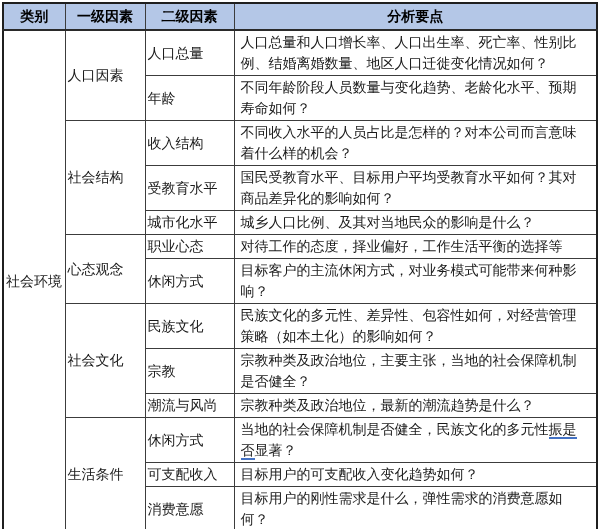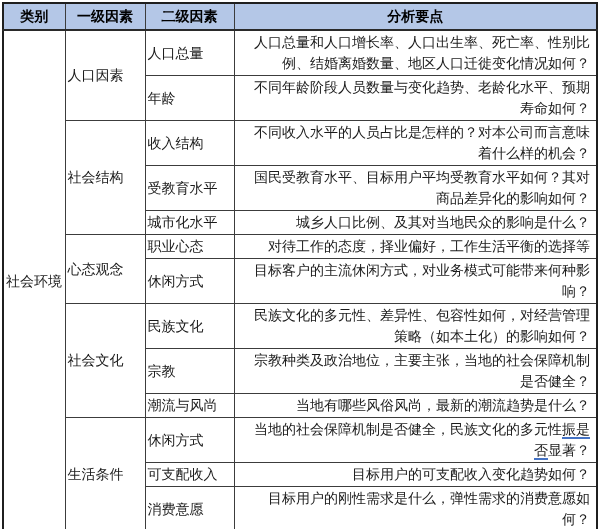--- a/index.html
+++ b/index.html
@@ -37,21 +37,21 @@
     color: #000000;
     text-align: center;
     padding: 2px 2px;
     border-bottom: 2px solid #2a2a2a;
   }
   td.c-center {
     text-align: left;
     padding: 1px 2px;
   }
   td.c-points {
-    text-align: right;
+    text-align: left;
     padding: 1px 6px;
   }
   .u-blue {
     border-bottom: 2px solid #4472c4;
     padding-bottom: 0px;
   }
 </style>
 </head>
 <body>
 
@@ -112,21 +112,21 @@
         <td class="c-center" rowspan="3">社会文化</td>
         <td class="c-center">民族文化</td>
         <td class="c-points">民族文化的多元性、差异性、包容性如何，对经营管理策略（如本土化）的影响如何？</td>
       </tr>
       <tr>
         <td class="c-center">宗教</td>
         <td class="c-points">宗教种类及政治地位，主要主张，当地的社会保障机制是否健全？</td>
       </tr>
       <tr>
         <td class="c-center">潮流与风尚</td>
-        <td class="c-points">当地有哪些风俗风尚，最新的潮流趋势是什么？</td>
+        <td class="c-points">宗教种类及政治地位，最新的潮流趋势是什么？</td>
       </tr>
 
       <tr>
         <td class="c-center" rowspan="3">生活条件</td>
         <td class="c-center">休闲方式</td>
         <td class="c-points"><span>当地的社会保障机制是否健全，民族文化的多元性</span><span class="u-blue">振是否</span><span>显著？</span></td>
       </tr>
       <tr>
         <td class="c-center">可支配收入</td>
         <td class="c-points">目标用户的可支配收入变化趋势如何？</td>

